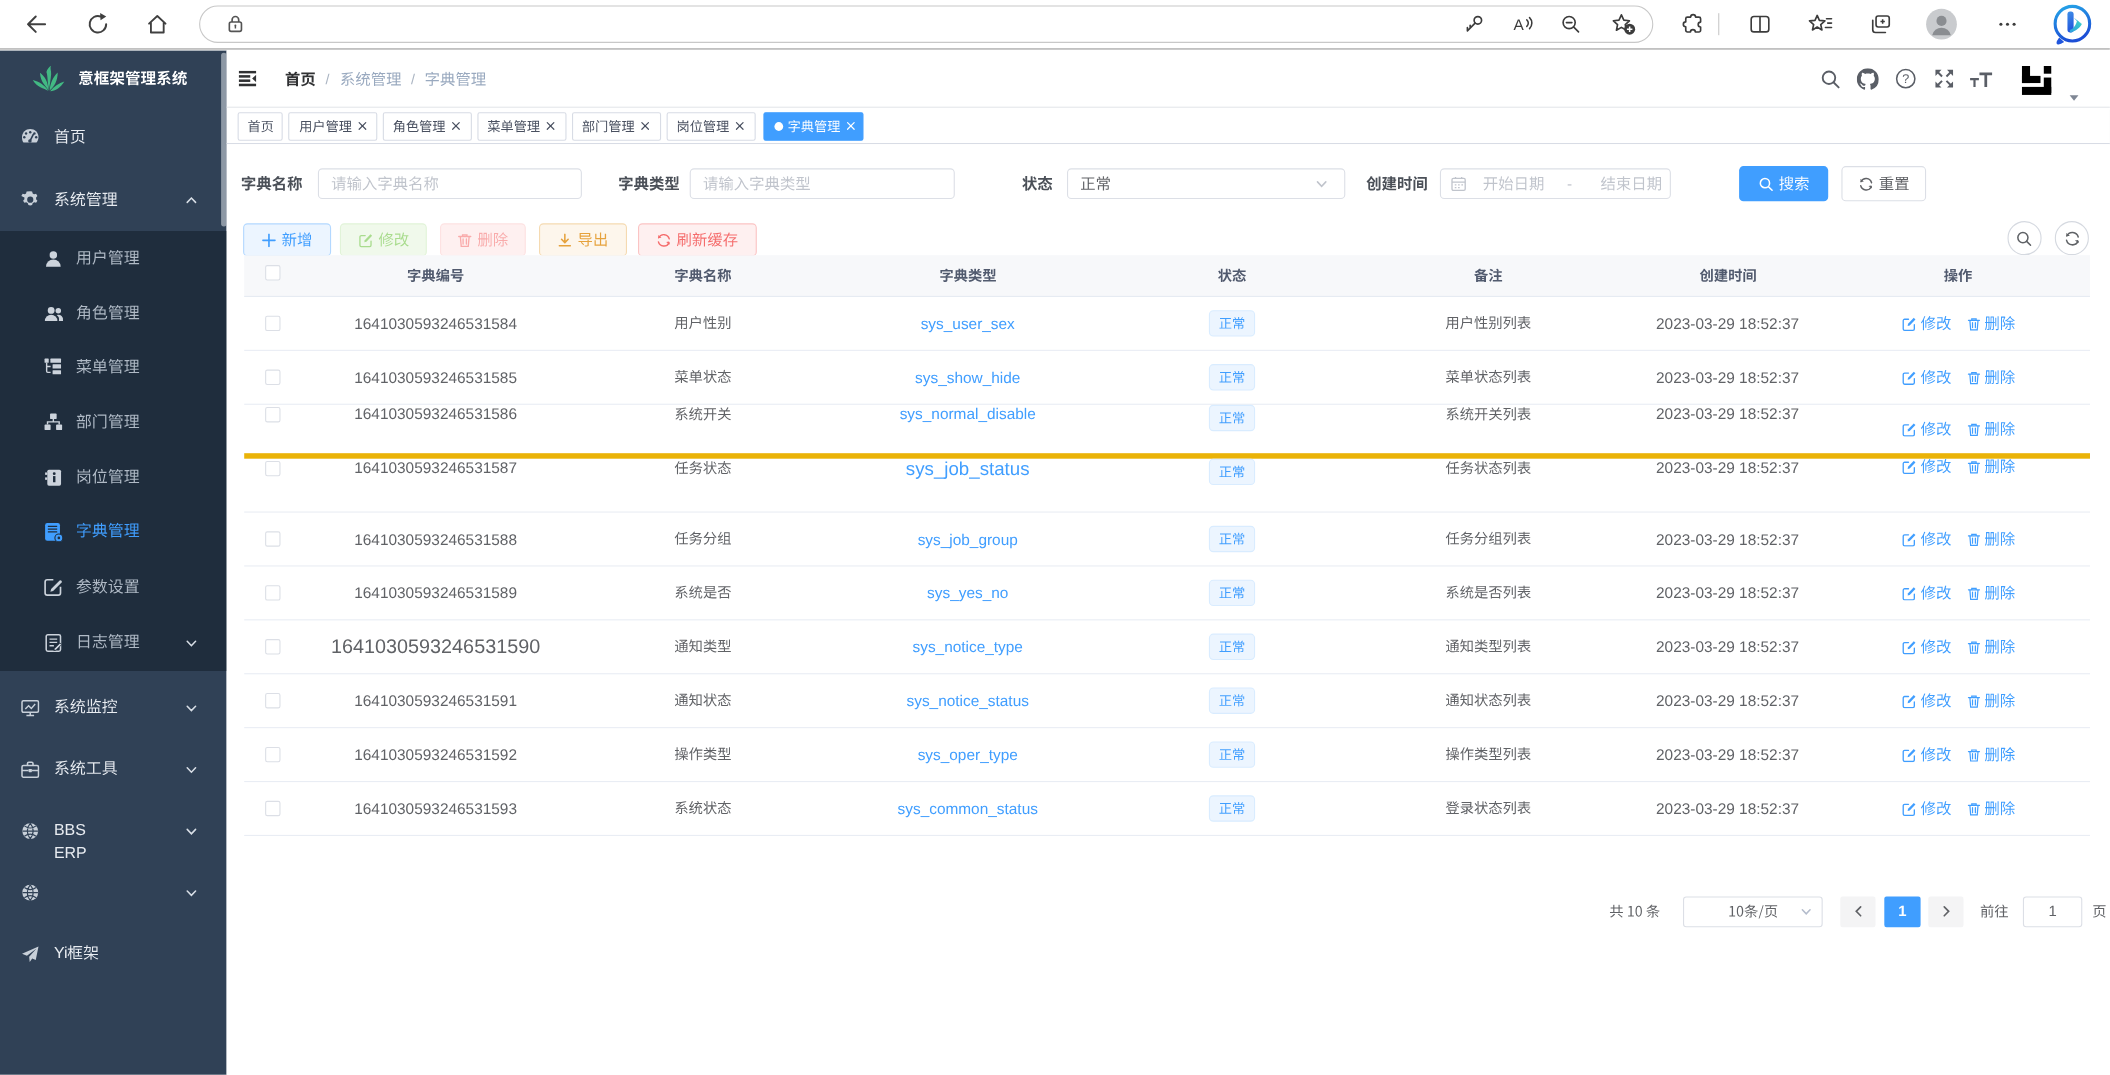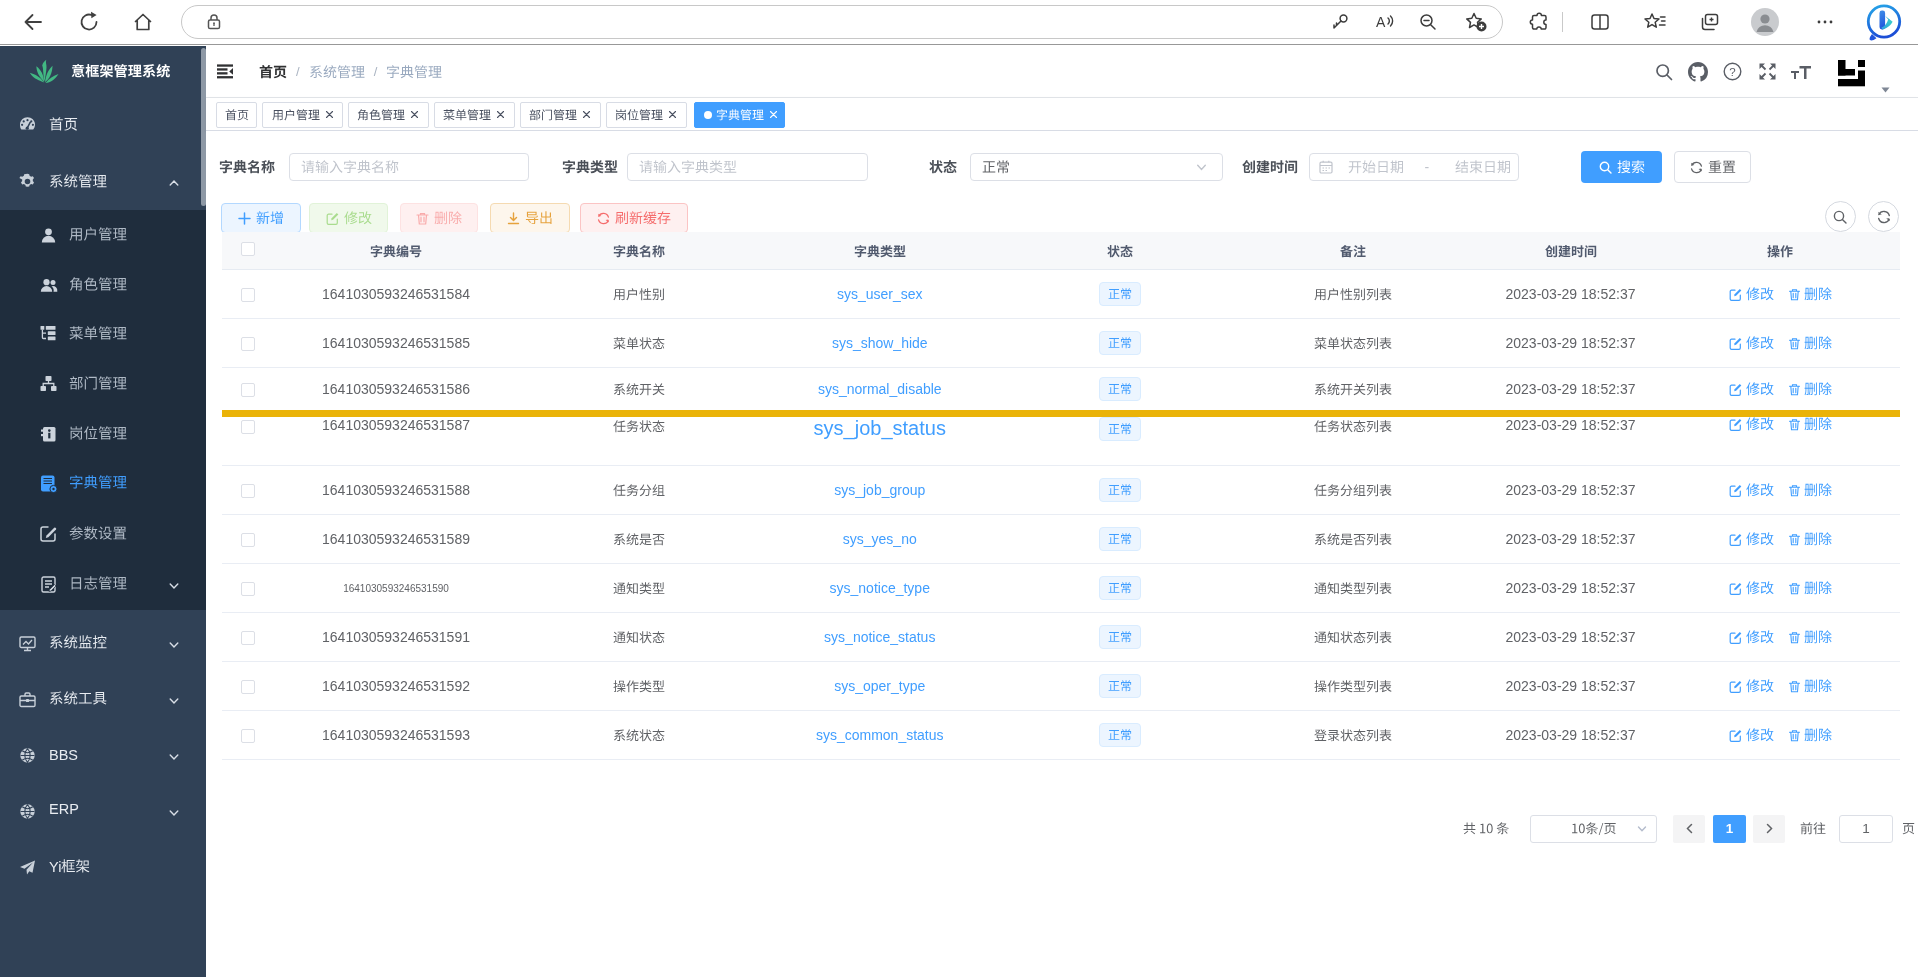--- a/index.html
+++ b/index.html
@@ -265,21 +265,21 @@
     <div class="abs" style="left:49px;top:680.5px;height:56px;display:flex;align-items:center">
       <span style="color:#e8ecf1;font-size:14.5px">BBS</span>
     </div>
     <div class="abs" style="left:168px;top:702.5px"><svg width="12" height="12" viewBox="0 0 12 12" style="transform:rotate(0deg)">
         <path d="M2.2 4 L6 8 L9.8 4" stroke="#d8dee6" stroke-width="1.4" fill="none" stroke-linecap="round"></path>
       </svg></div>
 <div class="abs" style="left:19px;top:756.5px;width:17px;height:17px"><svg width="17" height="17" viewBox="0 0 17 17">
         <circle cx="8.5" cy="8.5" r="7.2" fill="#c8d0d9"></circle>
         <path d="M1.5 8.5 H15.5 M8.5 1.5 a10.5 10.5 0 0 1 0 14 a10.5 10.5 0 0 1 0 -14 M3.2 3.8 a9 9 0 0 0 10.6 0 M3.2 13.2 a9 9 0 0 1 10.6 0" stroke="#304156" stroke-width="1.1" fill="none"></path>
       </svg></div>
-    <div class="abs" style="left:49px;top:735px;height:56px;display:flex;align-items:center">
+    <div class="abs" style="left:49px;top:702px;height:56px;display:flex;align-items:center">
       <span style="color:#e8ecf1;font-size:14.5px">ERP</span>
     </div>
     <div class="abs" style="left:168px;top:758.5px"><svg width="12" height="12" viewBox="0 0 12 12" style="transform:rotate(0deg)">
         <path d="M2.2 4 L6 8 L9.8 4" stroke="#d8dee6" stroke-width="1.4" fill="none" stroke-linecap="round"></path>
       </svg></div>
 <div class="abs" style="left:19px;top:812.5px;width:17px;height:17px"><svg width="17" height="17" viewBox="0 0 17 17">
         <path d="M16 1.5 L1 8 l4.5 1.8 L14 3.5 L7.5 10.8 L8 15.5 l2.3 -3.2 3.2 1.4 Z" fill="#c8d0d9"></path>
       </svg></div>
     <div class="abs" style="left:49px;top:792.5px;height:56px;display:flex;align-items:center">
       <span style="color:#e8ecf1;font-size:14.5px">Yi</span>
@@ -621,21 +621,21 @@
           </svg>
           <span style="width:14px"></span>
           <svg width="13" height="13" viewBox="0 0 13 13" style="margin-right:3px">
             <path d="M1.5 3.2 H11.5 M4.5 3.2 V1.8 H8.5 V3.2 M2.8 3.2 L3.5 11.8 H9.5 L10.2 3.2 M5.2 5.2 V9.8 M7.8 5.2 V9.8" stroke="#409EFF" stroke-width="1.1" fill="none" stroke-linecap="round"></path>
           </svg>
           <svg width="28.0" height="14.0" viewBox="0 0 28.0 14.0" style="vertical-align:middle">
             <path d="M9.9 1.8V9.7H10.8V1.8ZM12 0.5V12C12 12.2 11.9 12.2 11.7 12.2C11.5 12.2 10.9 12.2 10.3 12.2C10.4 12.5 10.5 12.9 10.6 13.2C11.5 13.2 12 13.1 12.4 13C12.7 12.8 12.9 12.5 12.9 12V0.5ZM0.6 5.7V6.7H1.5V7.4C1.5 9.1 1.4 11.2 0.5 12.6C0.8 12.7 1.1 13 1.3 13.2C2.3 11.7 2.4 9.3 2.4 7.4V6.7H3.7V11.9C3.7 12 3.6 12.1 3.5 12.1C3.3 12.1 2.9 12.1 2.4 12.1C2.5 12.3 2.6 12.8 2.7 13C3.4 13 3.9 13 4.2 12.8C4.5 12.7 4.6 12.4 4.6 11.9V6.7H5.6V6.8C5.6 8.7 5.5 11 4.7 12.7C4.9 12.8 5.3 13 5.5 13.1C6.3 11.4 6.4 8.8 6.4 6.8V6.7H7.7V11.9C7.7 12 7.7 12.1 7.5 12.1C7.4 12.1 6.9 12.1 6.4 12.1C6.6 12.3 6.7 12.8 6.7 13C7.5 13 7.9 13 8.2 12.8C8.5 12.7 8.6 12.4 8.6 11.9V6.7H9.4V5.7H8.6V0.7H5.6V5.7H4.6V0.7H1.5V5.7ZM2.4 1.7H3.7V5.7H2.4ZM6.4 1.7H7.7V5.7H6.4Z M20.6 8.9C20.2 10 19.4 11 18.7 11.7C18.9 11.9 19.3 12.2 19.5 12.3C20.2 11.5 21 10.3 21.6 9.2ZM24.7 9.2C25.4 10.1 26.3 11.4 26.7 12.2L27.5 11.7C27.1 10.9 26.3 9.7 25.5 8.8ZM15.1 0.8V13.1H16V1.8H17.8C17.5 2.7 17.1 4 16.6 5C17.7 6.1 18 7 18 7.8C18 8.2 17.9 8.6 17.7 8.8C17.6 8.9 17.4 8.9 17.2 8.9C17 8.9 16.7 8.9 16.3 8.9C16.5 9.2 16.6 9.6 16.6 9.8C16.9 9.8 17.3 9.8 17.6 9.8C17.9 9.8 18.2 9.7 18.4 9.5C18.8 9.3 18.9 8.7 18.9 7.9C18.9 7 18.7 6 17.6 4.9C18.1 3.8 18.6 2.4 19.1 1.2L18.4 0.8L18.2 0.8ZM19.2 7.2V8.2H22.9V11.9C22.9 12.1 22.8 12.2 22.6 12.2C22.4 12.2 21.7 12.2 20.9 12.2C21.1 12.5 21.2 12.9 21.3 13.1C22.3 13.1 22.9 13.1 23.4 13C23.8 12.8 23.9 12.5 23.9 11.9V8.2H27.4V7.2H23.9V5.5H26V4.6H20.5V5.5H22.9V7.2ZM23.3 0.2C22.3 1.9 20.6 3.5 18.8 4.4C19.1 4.6 19.4 4.9 19.5 5.2C20.9 4.4 22.3 3.2 23.3 1.8C24.5 3.3 25.7 4.2 26.9 5C27.1 4.7 27.4 4.4 27.6 4.2C26.3 3.5 25 2.5 23.8 1.1L24.1 0.5Z" fill="#409EFF"></path>
           </svg>
         </div>
 </div>
-<div style="display:flex;height:49px;border-bottom:7px solid #eab308;align-items:center">
+<div style="display:flex;height:49px;border-bottom:5px solid #eab308;">
 <div style="width:52px;text-align:center;flex-shrink:0"><span style="display:inline-block;width:14px;height:14px;border:1px solid #dcdfe6;border-radius:2px;background:#fff;vertical-align:middle"></span></div>
 <div style="width:244px;text-align:center;flex-shrink:0;font-size:14px;color:#606266">1641030593246531586</div>
 <div style="width:241.5px;text-align:center;flex-shrink:0"><svg width="52.0" height="13.0" viewBox="0 0 52.0 13.0" style="vertical-align:middle">
             <path d="M3.7 8.3C3 9.2 1.9 10.2 0.9 10.8C1.2 10.9 1.6 11.3 1.8 11.4C2.8 10.7 3.9 9.7 4.7 8.6ZM8.3 8.7C9.3 9.5 10.7 10.7 11.3 11.5L12.2 10.9C11.5 10.1 10.1 9 9 8.2ZM8.6 5.4C9 5.7 9.3 6.1 9.7 6.5L4 6.8C5.9 5.9 7.9 4.7 9.8 3.2L9.1 2.6C8.4 3.1 7.7 3.6 7 4.1L3.8 4.3C4.8 3.6 5.7 2.8 6.6 1.9C8.3 1.7 9.9 1.5 11.1 1.2L10.4 0.4C8.3 0.9 4.5 1.2 1.4 1.4C1.5 1.6 1.6 2 1.6 2.2C2.8 2.2 4 2.1 5.2 2C4.4 2.9 3.4 3.7 3.1 3.9C2.7 4.2 2.4 4.4 2.1 4.4C2.2 4.7 2.4 5.1 2.4 5.3C2.7 5.2 3.1 5.1 5.7 5C4.6 5.7 3.6 6.2 3.2 6.4C2.4 6.8 1.8 7 1.4 7.1C1.5 7.3 1.6 7.8 1.7 8C2 7.9 2.5 7.8 6.1 7.5V10.9C6.1 11.1 6.1 11.1 5.9 11.1C5.7 11.1 4.9 11.1 4.2 11.1C4.3 11.4 4.5 11.8 4.5 12.1C5.5 12.1 6.1 12.1 6.6 11.9C7 11.8 7.1 11.5 7.1 10.9V7.4L10.3 7.2C10.7 7.6 11 8 11.3 8.4L12 7.9C11.5 7.1 10.4 5.9 9.4 5Z M22.1 6.6V10.7C22.1 11.7 22.3 12 23.2 12C23.4 12 24.2 12 24.3 12C25.2 12 25.4 11.5 25.5 9.7C25.2 9.6 24.8 9.5 24.6 9.3C24.6 10.9 24.5 11.1 24.2 11.1C24.1 11.1 23.5 11.1 23.4 11.1C23.1 11.1 23 11.1 23 10.7V6.6ZM19.6 6.6C19.6 9.2 19.3 10.6 17.1 11.4C17.3 11.6 17.6 11.9 17.7 12.2C20.1 11.2 20.5 9.5 20.6 6.6ZM13.5 10.5 13.8 11.5C14.9 11.1 16.5 10.6 17.9 10.1L17.8 9.3C16.2 9.7 14.6 10.2 13.5 10.5ZM20.7 0.5C21 1 21.3 1.7 21.4 2.1H18.3V3H20.6C20 3.8 19.1 5 18.9 5.3C18.6 5.6 18.3 5.6 18 5.7C18.1 5.9 18.3 6.4 18.4 6.7C18.7 6.5 19.3 6.4 24 6C24.2 6.3 24.4 6.7 24.5 6.9L25.3 6.5C24.9 5.7 24.1 4.5 23.4 3.6L22.6 4C22.9 4.4 23.2 4.8 23.5 5.2L19.9 5.5C20.5 4.8 21.2 3.8 21.8 3H25.3V2.1H21.6L22.4 1.9C22.3 1.5 21.9 0.8 21.6 0.2ZM13.8 5.7C14 5.6 14.3 5.5 15.8 5.3C15.3 6.1 14.8 6.8 14.5 7C14.1 7.5 13.8 7.8 13.5 7.9C13.7 8.1 13.8 8.6 13.9 8.8C14.1 8.6 14.6 8.5 17.8 7.8C17.8 7.6 17.8 7.2 17.8 6.9L15.3 7.4C16.3 6.3 17.3 4.9 18.1 3.5L17.2 3C17 3.4 16.7 3.9 16.4 4.4L14.8 4.6C15.6 3.4 16.4 2 17 0.7L16 0.2C15.5 1.8 14.5 3.5 14.2 3.9C13.9 4.3 13.7 4.6 13.4 4.7C13.6 5 13.7 5.5 13.8 5.7Z M34.4 2V5.7H30.8V5.2V2ZM26.7 5.7V6.7H29.7C29.6 8.5 28.9 10.2 26.7 11.5C27 11.7 27.3 12 27.5 12.3C29.9 10.8 30.6 8.7 30.7 6.7H34.4V12.2H35.4V6.7H38.3V5.7H35.4V2H37.9V1.1H27.2V2H29.8V5.2L29.8 5.7Z M41.9 0.8C42.4 1.5 43 2.4 43.2 3H40.7V4H45V5.6C45 5.8 45 6.1 45 6.3H39.9V7.3H44.8C44.4 8.7 43.1 10.2 39.6 11.3C39.9 11.6 40.2 12 40.3 12.2C43.7 11 45.1 9.5 45.7 8C46.8 10 48.5 11.5 50.8 12.1C50.9 11.8 51.2 11.4 51.5 11.2C49.1 10.6 47.3 9.2 46.3 7.3H51.2V6.3H46.1L46.1 5.6V4H50.5V3H47.9C48.3 2.3 48.9 1.4 49.3 0.7L48.2 0.3C47.9 1.1 47.3 2.2 46.8 3H43.2L44.1 2.6C43.8 1.9 43.3 1 42.7 0.4Z" fill="#606266"></path>
           </svg></div>
 <div style="width:240.5px;text-align:center;flex-shrink:0;font-size:14px;color:#409EFF">sys_normal_disable</div>
 <div style="width:240.5px;text-align:center;flex-shrink:0"><span style="display:inline-flex;align-items:center;justify-content:center;width:42px;height:24px;background:#ecf5ff;border:1px solid #d9ecff;border-radius:4px">
             <svg width="24.0" height="12.0" viewBox="0 0 24.0 12.0" style="vertical-align:middle">
               <path d="M2.3 4.2V9.9H0.6V10.7H11.4V9.9H6.8V6.1H10.5V5.2H6.8V2H11V1.1H1.1V2H5.8V9.9H3.2V4.2Z M15.8 4.4H20.3V5.6H15.8ZM13.8 7.3V10.7H14.7V8.1H17.7V11.3H18.6V8.1H21.4V9.8C21.4 9.9 21.4 10 21.2 10C21 10 20.3 10 19.6 10C19.7 10.2 19.9 10.5 19.9 10.8C20.9 10.8 21.5 10.8 21.9 10.7C22.2 10.5 22.3 10.3 22.3 9.8V7.3H18.6V6.3H21.2V3.7H14.9V6.3H17.7V7.3ZM14 0.7C14.4 1.1 14.8 1.7 15 2.1H13V4.7H13.9V2.9H22.2V4.7H23.1V2.1H18.5V0.2H17.6V2.1H15.1L15.8 1.8C15.6 1.4 15.2 0.8 14.8 0.3ZM21.2 0.3C20.9 0.8 20.5 1.4 20.1 1.8L20.9 2.1C21.2 1.7 21.7 1.2 22.1 0.7Z" fill="#409EFF"></path>
             </svg>
@@ -660,21 +660,21 @@
             <path d="M9.9 1.8V9.7H10.8V1.8ZM12 0.5V12C12 12.2 11.9 12.2 11.7 12.2C11.5 12.2 10.9 12.2 10.3 12.2C10.4 12.5 10.5 12.9 10.6 13.2C11.5 13.2 12 13.1 12.4 13C12.7 12.8 12.9 12.5 12.9 12V0.5ZM0.6 5.7V6.7H1.5V7.4C1.5 9.1 1.4 11.2 0.5 12.6C0.8 12.7 1.1 13 1.3 13.2C2.3 11.7 2.4 9.3 2.4 7.4V6.7H3.7V11.9C3.7 12 3.6 12.1 3.5 12.1C3.3 12.1 2.9 12.1 2.4 12.1C2.5 12.3 2.6 12.8 2.7 13C3.4 13 3.9 13 4.2 12.8C4.5 12.7 4.6 12.4 4.6 11.9V6.7H5.6V6.8C5.6 8.7 5.5 11 4.7 12.7C4.9 12.8 5.3 13 5.5 13.1C6.3 11.4 6.4 8.8 6.4 6.8V6.7H7.7V11.9C7.7 12 7.7 12.1 7.5 12.1C7.4 12.1 6.9 12.1 6.4 12.1C6.6 12.3 6.7 12.8 6.7 13C7.5 13 7.9 13 8.2 12.8C8.5 12.7 8.6 12.4 8.6 11.9V6.7H9.4V5.7H8.6V0.7H5.6V5.7H4.6V0.7H1.5V5.7ZM2.4 1.7H3.7V5.7H2.4ZM6.4 1.7H7.7V5.7H6.4Z M20.6 8.9C20.2 10 19.4 11 18.7 11.7C18.9 11.9 19.3 12.2 19.5 12.3C20.2 11.5 21 10.3 21.6 9.2ZM24.7 9.2C25.4 10.1 26.3 11.4 26.7 12.2L27.5 11.7C27.1 10.9 26.3 9.7 25.5 8.8ZM15.1 0.8V13.1H16V1.8H17.8C17.5 2.7 17.1 4 16.6 5C17.7 6.1 18 7 18 7.8C18 8.2 17.9 8.6 17.7 8.8C17.6 8.9 17.4 8.9 17.2 8.9C17 8.9 16.7 8.9 16.3 8.9C16.5 9.2 16.6 9.6 16.6 9.8C16.9 9.8 17.3 9.8 17.6 9.8C17.9 9.8 18.2 9.7 18.4 9.5C18.8 9.3 18.9 8.7 18.9 7.9C18.9 7 18.7 6 17.6 4.9C18.1 3.8 18.6 2.4 19.1 1.2L18.4 0.8L18.2 0.8ZM19.2 7.2V8.2H22.9V11.9C22.9 12.1 22.8 12.2 22.6 12.2C22.4 12.2 21.7 12.2 20.9 12.2C21.1 12.5 21.2 12.9 21.3 13.1C22.3 13.1 22.9 13.1 23.4 13C23.8 12.8 23.9 12.5 23.9 11.9V8.2H27.4V7.2H23.9V5.5H26V4.6H20.5V5.5H22.9V7.2ZM23.3 0.2C22.3 1.9 20.6 3.5 18.8 4.4C19.1 4.6 19.4 4.9 19.5 5.2C20.9 4.4 22.3 3.2 23.3 1.8C24.5 3.3 25.7 4.2 26.9 5C27.1 4.7 27.4 4.4 27.6 4.2C26.3 3.5 25 2.5 23.8 1.1L24.1 0.5Z" fill="#409EFF"></path>
           </svg>
         </div>
 </div>
 <div style="display:flex;height:49px;border-bottom:1px solid #e9edf4;align-items:flex-start">
 <div style="width:52px;text-align:center;flex-shrink:0"><span style="display:inline-block;width:14px;height:14px;border:1px solid #dcdfe6;border-radius:2px;background:#fff;vertical-align:middle"></span></div>
 <div style="width:244px;text-align:center;flex-shrink:0;font-size:14px;color:#606266">1641030593246531587</div>
 <div style="width:241.5px;text-align:center;flex-shrink:0"><svg width="52.0" height="13.0" viewBox="0 0 52.0 13.0" style="vertical-align:middle">
             <path d="M4.5 10.8V11.7H12.3V10.8H8.8V6.8H12.5V5.8H8.8V2.2C10 2 11.1 1.7 12 1.4L11.2 0.6C9.6 1.2 6.8 1.7 4.4 2C4.5 2.2 4.6 2.6 4.7 2.8C5.7 2.7 6.8 2.6 7.8 2.4V5.8H4V6.8H7.8V10.8ZM3.8 0.3C3 2.3 1.7 4.3 0.3 5.6C0.5 5.8 0.8 6.3 0.9 6.6C1.4 6 1.9 5.4 2.4 4.8V12.2H3.4V3.3C3.9 2.5 4.4 1.5 4.8 0.6Z M18.8 6.2C18.7 6.7 18.7 7.1 18.6 7.5H14.6V8.4H18.3C17.5 10 16.1 10.9 13.7 11.4C13.9 11.6 14.2 12 14.3 12.2C16.8 11.6 18.5 10.5 19.3 8.4H23.2C23 10.1 22.8 10.9 22.5 11.1C22.3 11.2 22.2 11.3 21.9 11.3C21.6 11.3 20.7 11.2 19.9 11.2C20.1 11.4 20.2 11.8 20.2 12C21 12.1 21.8 12.1 22.2 12.1C22.6 12.1 22.9 12 23.2 11.7C23.7 11.3 24 10.3 24.3 8C24.3 7.8 24.3 7.5 24.3 7.5H19.6C19.7 7.1 19.7 6.7 19.8 6.3ZM22.7 2.4C21.9 3.2 20.9 3.8 19.6 4.3C18.6 3.9 17.8 3.3 17.2 2.6L17.4 2.4ZM18 0.2C17.3 1.4 16 2.7 14.2 3.7C14.4 3.8 14.7 4.2 14.8 4.4C15.4 4 16 3.6 16.6 3.2C17.1 3.8 17.7 4.3 18.5 4.7C17 5.2 15.2 5.5 13.6 5.7C13.8 5.9 13.9 6.3 14 6.5C15.9 6.3 17.8 5.9 19.6 5.2C21.1 5.8 22.9 6.2 24.9 6.4C25.1 6.1 25.3 5.7 25.5 5.5C23.8 5.4 22.1 5.2 20.8 4.7C22.2 4 23.4 3.1 24.2 1.9L23.6 1.5L23.5 1.6H18.2C18.5 1.2 18.7 0.8 19 0.4Z M35.6 1.1C36.2 1.8 36.9 2.8 37.2 3.4L38 2.9C37.6 2.3 37 1.4 36.4 0.7ZM26.6 2.4C27.2 3.2 28 4.2 28.3 4.9L29.1 4.3C28.8 3.7 28 2.7 27.4 2ZM33.7 0.3V3.3L33.6 4.1H30.6V5.1H33.6C33.4 7.2 32.7 9.6 30.3 11.6C30.5 11.7 30.8 12 31 12.2C33 10.6 33.9 8.6 34.3 6.7C35 9.2 36.2 11.1 37.9 12.2C38.1 11.9 38.4 11.6 38.6 11.4C36.6 10.3 35.4 7.9 34.8 5.1H38.4V4.1H34.6L34.6 3.3V0.3ZM26.4 8.7 27 9.5C27.7 8.9 28.4 8.1 29.2 7.4V12.2H30.2V0.2H29.2V6.2C28.2 7.2 27.1 8.1 26.4 8.7Z M44 5.9C44.7 6.3 45.6 7 46.1 7.5L46.9 6.9C46.4 6.4 45.5 5.8 44.8 5.3ZM42.5 8V10.6C42.5 11.7 42.9 11.9 44.4 11.9C44.7 11.9 47.1 11.9 47.5 11.9C48.7 11.9 49 11.5 49.1 9.9C48.9 9.8 48.5 9.7 48.3 9.5C48.2 10.9 48.1 11 47.4 11C46.9 11 44.9 11 44.5 11C43.6 11 43.5 11 43.5 10.6V8ZM44.3 7.7C45.1 8.4 46 9.4 46.4 10L47.2 9.5C46.7 8.9 45.8 7.9 45.1 7.3ZM48.8 8.1C49.4 9.2 50.1 10.7 50.3 11.6L51.2 11.3C51 10.4 50.3 8.9 49.6 7.9ZM41 8C40.8 9.1 40.3 10.4 39.7 11.3L40.6 11.7C41.2 10.8 41.6 9.4 41.9 8.3ZM45.1 0.2C45 0.8 44.9 1.5 44.8 2.1H39.7V3H44.5C43.9 4.7 42.6 6.1 39.6 6.9C39.8 7.1 40 7.4 40.1 7.7C43.5 6.8 44.9 5.1 45.6 3C46.5 5.3 48.2 6.9 50.8 7.6C50.9 7.3 51.2 6.9 51.5 6.7C49.1 6.2 47.5 4.9 46.6 3H51.3V2.1H45.8C45.9 1.5 46 0.9 46.1 0.2Z" fill="#606266"></path>
           </svg></div>
-<div style="width:240.5px;text-align:center;flex-shrink:0;font-size:20px;color:#409EFF">sys_job_status</div>
+<div style="width:240.5px;text-align:center;flex-shrink:0;font-size:17px;color:#409EFF">sys_job_status</div>
 <div style="width:240.5px;text-align:center;flex-shrink:0"><span style="display:inline-flex;align-items:center;justify-content:center;width:42px;height:24px;background:#ecf5ff;border:1px solid #d9ecff;border-radius:4px">
             <svg width="24.0" height="12.0" viewBox="0 0 24.0 12.0" style="vertical-align:middle">
               <path d="M2.3 4.2V9.9H0.6V10.7H11.4V9.9H6.8V6.1H10.5V5.2H6.8V2H11V1.1H1.1V2H5.8V9.9H3.2V4.2Z M15.8 4.4H20.3V5.6H15.8ZM13.8 7.3V10.7H14.7V8.1H17.7V11.3H18.6V8.1H21.4V9.8C21.4 9.9 21.4 10 21.2 10C21 10 20.3 10 19.6 10C19.7 10.2 19.9 10.5 19.9 10.8C20.9 10.8 21.5 10.8 21.9 10.7C22.2 10.5 22.3 10.3 22.3 9.8V7.3H18.6V6.3H21.2V3.7H14.9V6.3H17.7V7.3ZM14 0.7C14.4 1.1 14.8 1.7 15 2.1H13V4.7H13.9V2.9H22.2V4.7H23.1V2.1H18.5V0.2H17.6V2.1H15.1L15.8 1.8C15.6 1.4 15.2 0.8 14.8 0.3ZM21.2 0.3C20.9 0.8 20.5 1.4 20.1 1.8L20.9 2.1C21.2 1.7 21.7 1.2 22.1 0.7Z" fill="#409EFF"></path>
             </svg>
           </span></div>
 <div style="width:225px;text-align:center;flex-shrink:0"><svg width="78.0" height="13.0" viewBox="0 0 78.0 13.0" style="vertical-align:middle">
             <path d="M4.5 10.8V11.7H12.3V10.8H8.8V6.8H12.5V5.8H8.8V2.2C10 2 11.1 1.7 12 1.4L11.2 0.6C9.6 1.2 6.8 1.7 4.4 2C4.5 2.2 4.6 2.6 4.7 2.8C5.7 2.7 6.8 2.6 7.8 2.4V5.8H4V6.8H7.8V10.8ZM3.8 0.3C3 2.3 1.7 4.3 0.3 5.6C0.5 5.8 0.8 6.3 0.9 6.6C1.4 6 1.9 5.4 2.4 4.8V12.2H3.4V3.3C3.9 2.5 4.4 1.5 4.8 0.6Z M18.8 6.2C18.7 6.7 18.7 7.1 18.6 7.5H14.6V8.4H18.3C17.5 10 16.1 10.9 13.7 11.4C13.9 11.6 14.2 12 14.3 12.2C16.8 11.6 18.5 10.5 19.3 8.4H23.2C23 10.1 22.8 10.9 22.5 11.1C22.3 11.2 22.2 11.3 21.9 11.3C21.6 11.3 20.7 11.2 19.9 11.2C20.1 11.4 20.2 11.8 20.2 12C21 12.1 21.8 12.1 22.2 12.1C22.6 12.1 22.9 12 23.2 11.7C23.7 11.3 24 10.3 24.3 8C24.3 7.8 24.3 7.5 24.3 7.5H19.6C19.7 7.1 19.7 6.7 19.8 6.3ZM22.7 2.4C21.9 3.2 20.9 3.8 19.6 4.3C18.6 3.9 17.8 3.3 17.2 2.6L17.4 2.4ZM18 0.2C17.3 1.4 16 2.7 14.2 3.7C14.4 3.8 14.7 4.2 14.8 4.4C15.4 4 16 3.6 16.6 3.2C17.1 3.8 17.7 4.3 18.5 4.7C17 5.2 15.2 5.5 13.6 5.7C13.8 5.9 13.9 6.3 14 6.5C15.9 6.3 17.8 5.9 19.6 5.2C21.1 5.8 22.9 6.2 24.9 6.4C25.1 6.1 25.3 5.7 25.5 5.5C23.8 5.4 22.1 5.2 20.8 4.7C22.2 4 23.4 3.1 24.2 1.9L23.6 1.5L23.5 1.6H18.2C18.5 1.2 18.7 0.8 19 0.4Z M35.6 1.1C36.2 1.8 36.9 2.8 37.2 3.4L38 2.9C37.6 2.3 37 1.4 36.4 0.7ZM26.6 2.4C27.2 3.2 28 4.2 28.3 4.9L29.1 4.3C28.8 3.7 28 2.7 27.4 2ZM33.7 0.3V3.3L33.6 4.1H30.6V5.1H33.6C33.4 7.2 32.7 9.6 30.3 11.6C30.5 11.7 30.8 12 31 12.2C33 10.6 33.9 8.6 34.3 6.7C35 9.2 36.2 11.1 37.9 12.2C38.1 11.9 38.4 11.6 38.6 11.4C36.6 10.3 35.4 7.9 34.8 5.1H38.4V4.1H34.6L34.6 3.3V0.3ZM26.4 8.7 27 9.5C27.7 8.9 28.4 8.1 29.2 7.4V12.2H30.2V0.2H29.2V6.2C28.2 7.2 27.1 8.1 26.4 8.7Z M44 5.9C44.7 6.3 45.6 7 46.1 7.5L46.9 6.9C46.4 6.4 45.5 5.8 44.8 5.3ZM42.5 8V10.6C42.5 11.7 42.9 11.9 44.4 11.9C44.7 11.9 47.1 11.9 47.5 11.9C48.7 11.9 49 11.5 49.1 9.9C48.9 9.8 48.5 9.7 48.3 9.5C48.2 10.9 48.1 11 47.4 11C46.9 11 44.9 11 44.5 11C43.6 11 43.5 11 43.5 10.6V8ZM44.3 7.7C45.1 8.4 46 9.4 46.4 10L47.2 9.5C46.7 8.9 45.8 7.9 45.1 7.3ZM48.8 8.1C49.4 9.2 50.1 10.7 50.3 11.6L51.2 11.3C51 10.4 50.3 8.9 49.6 7.9ZM41 8C40.8 9.1 40.3 10.4 39.7 11.3L40.6 11.7C41.2 10.8 41.6 9.4 41.9 8.3ZM45.1 0.2C45 0.8 44.9 1.5 44.8 2.1H39.7V3H44.5C43.9 4.7 42.6 6.1 39.6 6.9C39.8 7.1 40 7.4 40.1 7.7C43.5 6.8 44.9 5.1 45.6 3C46.5 5.3 48.2 6.9 50.8 7.6C50.9 7.3 51.2 6.9 51.5 6.7C49.1 6.2 47.5 4.9 46.6 3H51.3V2.1H45.8C45.9 1.5 46 0.9 46.1 0.2Z M60.3 1.8V9H61.3V1.8ZM63 0.3V11C63 11.2 62.9 11.2 62.7 11.2C62.5 11.2 61.9 11.2 61.1 11.2C61.3 11.5 61.4 11.9 61.5 12.2C62.5 12.2 63.1 12.1 63.5 12C63.9 11.8 64 11.6 64 10.9V0.3ZM54.4 7.3C55 7.7 55.8 8.3 56.3 8.8C55.4 10.1 54.3 11 53 11.5C53.2 11.7 53.5 12 53.6 12.3C56.4 11 58.4 8.5 59 4L58.4 3.8L58.3 3.9H55.3C55.5 3.2 55.7 2.6 55.9 1.9H59.4V1H52.8V1.9H54.9C54.5 3.9 53.7 5.7 52.7 6.9C52.9 7.1 53.3 7.4 53.4 7.6C54.1 6.8 54.6 5.9 55 4.8H58C57.7 6 57.3 7.1 56.8 8C56.3 7.5 55.5 6.9 54.9 6.5Z M68.3 12.2C68.6 12 69.1 11.8 72.7 10.7C72.6 10.5 72.6 10.1 72.5 9.8L69.4 10.8V7.9C70.1 7.4 70.8 6.8 71.4 6.2C72.4 8.9 74.2 10.9 76.9 11.8C77.1 11.5 77.3 11.1 77.6 10.9C76.3 10.6 75.2 9.9 74.3 9.1C75.1 8.6 76 7.9 76.8 7.3L76 6.7C75.4 7.2 74.5 7.9 73.7 8.5C73.2 7.8 72.7 7 72.4 6.2H77.1V5.3H72V4.2H76.2V3.4H72V2.3H76.7V1.4H72V0.3H71V1.4H66.4V2.3H71V3.4H67V4.2H71V5.3H65.8V6.2H70.2C68.9 7.3 67.1 8.3 65.5 8.8C65.7 9 66 9.4 66.1 9.6C66.8 9.3 67.6 9 68.4 8.5V10.5C68.4 11 68.1 11.2 67.8 11.3C68 11.5 68.2 12 68.3 12.2Z" fill="#606266"></path>
           </svg></div>
 <div style="width:210px;text-align:center;flex-shrink:0;font-size:14px;color:#606266">2023-03-29 18:52:37</div>
 <div style="width:225px;flex-shrink:0;display:flex;align-items:center;justify-content:center;padding-right:16px">
@@ -755,21 +755,21 @@
           <svg width="13" height="13" viewBox="0 0 13 13" style="margin-right:3px">
             <path d="M1.5 3.2 H11.5 M4.5 3.2 V1.8 H8.5 V3.2 M2.8 3.2 L3.5 11.8 H9.5 L10.2 3.2 M5.2 5.2 V9.8 M7.8 5.2 V9.8" stroke="#409EFF" stroke-width="1.1" fill="none" stroke-linecap="round"></path>
           </svg>
           <svg width="28.0" height="14.0" viewBox="0 0 28.0 14.0" style="vertical-align:middle">
             <path d="M9.9 1.8V9.7H10.8V1.8ZM12 0.5V12C12 12.2 11.9 12.2 11.7 12.2C11.5 12.2 10.9 12.2 10.3 12.2C10.4 12.5 10.5 12.9 10.6 13.2C11.5 13.2 12 13.1 12.4 13C12.7 12.8 12.9 12.5 12.9 12V0.5ZM0.6 5.7V6.7H1.5V7.4C1.5 9.1 1.4 11.2 0.5 12.6C0.8 12.7 1.1 13 1.3 13.2C2.3 11.7 2.4 9.3 2.4 7.4V6.7H3.7V11.9C3.7 12 3.6 12.1 3.5 12.1C3.3 12.1 2.9 12.1 2.4 12.1C2.5 12.3 2.6 12.8 2.7 13C3.4 13 3.9 13 4.2 12.8C4.5 12.7 4.6 12.4 4.6 11.9V6.7H5.6V6.8C5.6 8.7 5.5 11 4.7 12.7C4.9 12.8 5.3 13 5.5 13.1C6.3 11.4 6.4 8.8 6.4 6.8V6.7H7.7V11.9C7.7 12 7.7 12.1 7.5 12.1C7.4 12.1 6.9 12.1 6.4 12.1C6.6 12.3 6.7 12.8 6.7 13C7.5 13 7.9 13 8.2 12.8C8.5 12.7 8.6 12.4 8.6 11.9V6.7H9.4V5.7H8.6V0.7H5.6V5.7H4.6V0.7H1.5V5.7ZM2.4 1.7H3.7V5.7H2.4ZM6.4 1.7H7.7V5.7H6.4Z M20.6 8.9C20.2 10 19.4 11 18.7 11.7C18.9 11.9 19.3 12.2 19.5 12.3C20.2 11.5 21 10.3 21.6 9.2ZM24.7 9.2C25.4 10.1 26.3 11.4 26.7 12.2L27.5 11.7C27.1 10.9 26.3 9.7 25.5 8.8ZM15.1 0.8V13.1H16V1.8H17.8C17.5 2.7 17.1 4 16.6 5C17.7 6.1 18 7 18 7.8C18 8.2 17.9 8.6 17.7 8.8C17.6 8.9 17.4 8.9 17.2 8.9C17 8.9 16.7 8.9 16.3 8.9C16.5 9.2 16.6 9.6 16.6 9.8C16.9 9.8 17.3 9.8 17.6 9.8C17.9 9.8 18.2 9.7 18.4 9.5C18.8 9.3 18.9 8.7 18.9 7.9C18.9 7 18.7 6 17.6 4.9C18.1 3.8 18.6 2.4 19.1 1.2L18.4 0.8L18.2 0.8ZM19.2 7.2V8.2H22.9V11.9C22.9 12.1 22.8 12.2 22.6 12.2C22.4 12.2 21.7 12.2 20.9 12.2C21.1 12.5 21.2 12.9 21.3 13.1C22.3 13.1 22.9 13.1 23.4 13C23.8 12.8 23.9 12.5 23.9 11.9V8.2H27.4V7.2H23.9V5.5H26V4.6H20.5V5.5H22.9V7.2ZM23.3 0.2C22.3 1.9 20.6 3.5 18.8 4.4C19.1 4.6 19.4 4.9 19.5 5.2C20.9 4.4 22.3 3.2 23.3 1.8C24.5 3.3 25.7 4.2 26.9 5C27.1 4.7 27.4 4.4 27.6 4.2C26.3 3.5 25 2.5 23.8 1.1L24.1 0.5Z" fill="#409EFF"></path>
           </svg>
         </div>
 </div>
 <div style="display:flex;height:49px;border-bottom:1px solid #e9edf4;align-items:center">
 <div style="width:52px;text-align:center;flex-shrink:0"><span style="display:inline-block;width:14px;height:14px;border:1px solid #dcdfe6;border-radius:2px;background:#fff;vertical-align:middle"></span></div>
-<div style="width:244px;text-align:center;flex-shrink:0;font-size:10px;color:#606266">1641030593246531590</div>
+<div style="width:244px;text-align:center;flex-shrink:0;font-size:18px;color:#606266">1641030593246531590</div>
 <div style="width:241.5px;text-align:center;flex-shrink:0"><svg width="52.0" height="13.0" viewBox="0 0 52.0 13.0" style="vertical-align:middle">
             <path d="M0.8 1.3C1.6 2 2.6 3 3.1 3.6L3.8 2.9C3.3 2.3 2.3 1.4 1.5 0.8ZM3.3 5.1H0.6V6.1H2.4V9.8C1.8 10 1.2 10.6 0.5 11.3L1.1 12.1C1.8 11.2 2.4 10.5 2.9 10.5C3.2 10.5 3.6 10.9 4.1 11.2C5 11.8 6.1 11.9 7.7 11.9C9.1 11.9 11.4 11.9 12.3 11.8C12.3 11.5 12.5 11.1 12.6 10.8C11.3 11 9.3 11.1 7.7 11.1C6.3 11.1 5.2 11 4.3 10.5C3.9 10.2 3.6 9.9 3.3 9.8ZM4.7 0.7V1.5H10.2C9.7 1.9 9 2.3 8.4 2.6C7.7 2.3 7.1 2.1 6.5 1.9L5.9 2.4C6.7 2.7 7.6 3.1 8.4 3.5H4.7V10.3H5.6V8.1H7.8V10.2H8.7V8.1H11V9.3C11 9.4 10.9 9.5 10.8 9.5C10.6 9.5 10.1 9.5 9.4 9.5C9.6 9.7 9.7 10 9.7 10.3C10.6 10.3 11.1 10.3 11.5 10.1C11.8 10 11.9 9.8 11.9 9.3V3.5H10.2C10 3.4 9.6 3.2 9.3 3C10.2 2.5 11.2 1.8 11.9 1.2L11.3 0.7L11.1 0.7ZM11 4.3V5.4H8.7V4.3ZM5.6 6.1H7.8V7.3H5.6ZM5.6 5.4V4.3H7.8V5.4ZM11 6.1V7.3H8.7V6.1Z M20.1 1.4V11.8H21.1V10.8H23.8V11.7H24.8V1.4ZM21.1 9.9V2.3H23.8V9.9ZM15 0.2C14.7 1.8 14.2 3.4 13.4 4.4C13.7 4.5 14.1 4.8 14.2 5C14.6 4.4 15 3.7 15.3 2.9H16.3V5V5.5H13.6V6.4H16.2C16 8.2 15.4 10 13.4 11.5C13.6 11.6 14 12 14.1 12.2C15.6 11.1 16.4 9.7 16.8 8.3C17.5 9.1 18.6 10.4 19 11L19.7 10.2C19.3 9.7 17.7 7.9 17.1 7.3C17.1 7 17.2 6.7 17.2 6.4H19.7V5.5H17.2L17.3 5.1V2.9H19.3V2H15.6C15.7 1.5 15.9 1 16 0.4Z M35.7 0.5C35.4 1 34.8 1.8 34.4 2.3L35.2 2.6C35.6 2.2 36.2 1.5 36.7 0.8ZM28.4 0.9C28.9 1.5 29.5 2.2 29.7 2.7L30.6 2.3C30.3 1.8 29.7 1.1 29.2 0.5ZM32 0.3V2.8H26.9V3.7H31.2C30.1 4.8 28.4 5.7 26.7 6.1C26.9 6.3 27.2 6.7 27.3 6.9C29.1 6.4 30.8 5.4 32 4.1V6.3H33V4.3C34.6 5.1 36.6 6.2 37.6 6.9L38.1 6.1C37 5.4 35.2 4.5 33.6 3.7H38.1V2.8H33V0.3ZM32 6.5C32 7 31.9 7.5 31.8 7.9H26.9V8.9H31.4C30.8 10.1 29.4 10.9 26.6 11.3C26.8 11.5 27 12 27.1 12.2C30.3 11.6 31.8 10.6 32.5 8.9C33.5 10.8 35.3 11.8 37.9 12.2C38 11.9 38.3 11.5 38.5 11.3C36.2 11 34.4 10.2 33.5 8.9H38.2V7.9H32.8C32.9 7.5 33 7 33 6.5Z M47.3 1V5.4H48.2V1ZM49.7 0.3V6.1C49.7 6.3 49.6 6.4 49.4 6.4C49.2 6.4 48.6 6.4 47.8 6.4C48 6.6 48.1 7 48.2 7.3C49.1 7.3 49.7 7.3 50.1 7.1C50.5 7 50.6 6.7 50.6 6.2V0.3ZM44 1.7V3.4H42.4V3.4V1.7ZM39.9 3.4V4.3H41.5C41.3 5.2 40.9 6.1 39.8 6.8C39.9 6.9 40.3 7.3 40.4 7.4C41.7 6.6 42.2 5.4 42.4 4.3H44V7.1H45V4.3H46.4V3.4H45V1.7H46.2V0.8H40.3V1.7H41.5V3.4V3.4ZM45.1 6.9V8.3H41V9.2H45.1V10.9H39.6V11.8H51.4V10.9H46.1V9.2H50V8.3H46.1V6.9Z" fill="#606266"></path>
           </svg></div>
 <div style="width:240.5px;text-align:center;flex-shrink:0;font-size:14px;color:#409EFF">sys_notice_type</div>
 <div style="width:240.5px;text-align:center;flex-shrink:0"><span style="display:inline-flex;align-items:center;justify-content:center;width:42px;height:24px;background:#ecf5ff;border:1px solid #d9ecff;border-radius:4px">
             <svg width="24.0" height="12.0" viewBox="0 0 24.0 12.0" style="vertical-align:middle">
               <path d="M2.3 4.2V9.9H0.6V10.7H11.4V9.9H6.8V6.1H10.5V5.2H6.8V2H11V1.1H1.1V2H5.8V9.9H3.2V4.2Z M15.8 4.4H20.3V5.6H15.8ZM13.8 7.3V10.7H14.7V8.1H17.7V11.3H18.6V8.1H21.4V9.8C21.4 9.9 21.4 10 21.2 10C21 10 20.3 10 19.6 10C19.7 10.2 19.9 10.5 19.9 10.8C20.9 10.8 21.5 10.8 21.9 10.7C22.2 10.5 22.3 10.3 22.3 9.8V7.3H18.6V6.3H21.2V3.7H14.9V6.3H17.7V7.3ZM14 0.7C14.4 1.1 14.8 1.7 15 2.1H13V4.7H13.9V2.9H22.2V4.7H23.1V2.1H18.5V0.2H17.6V2.1H15.1L15.8 1.8C15.6 1.4 15.2 0.8 14.8 0.3ZM21.2 0.3C20.9 0.8 20.5 1.4 20.1 1.8L20.9 2.1C21.2 1.7 21.7 1.2 22.1 0.7Z" fill="#409EFF"></path>
             </svg>
           </span></div>
 <div style="width:225px;text-align:center;flex-shrink:0"><svg width="78.0" height="13.0" viewBox="0 0 78.0 13.0" style="vertical-align:middle">

